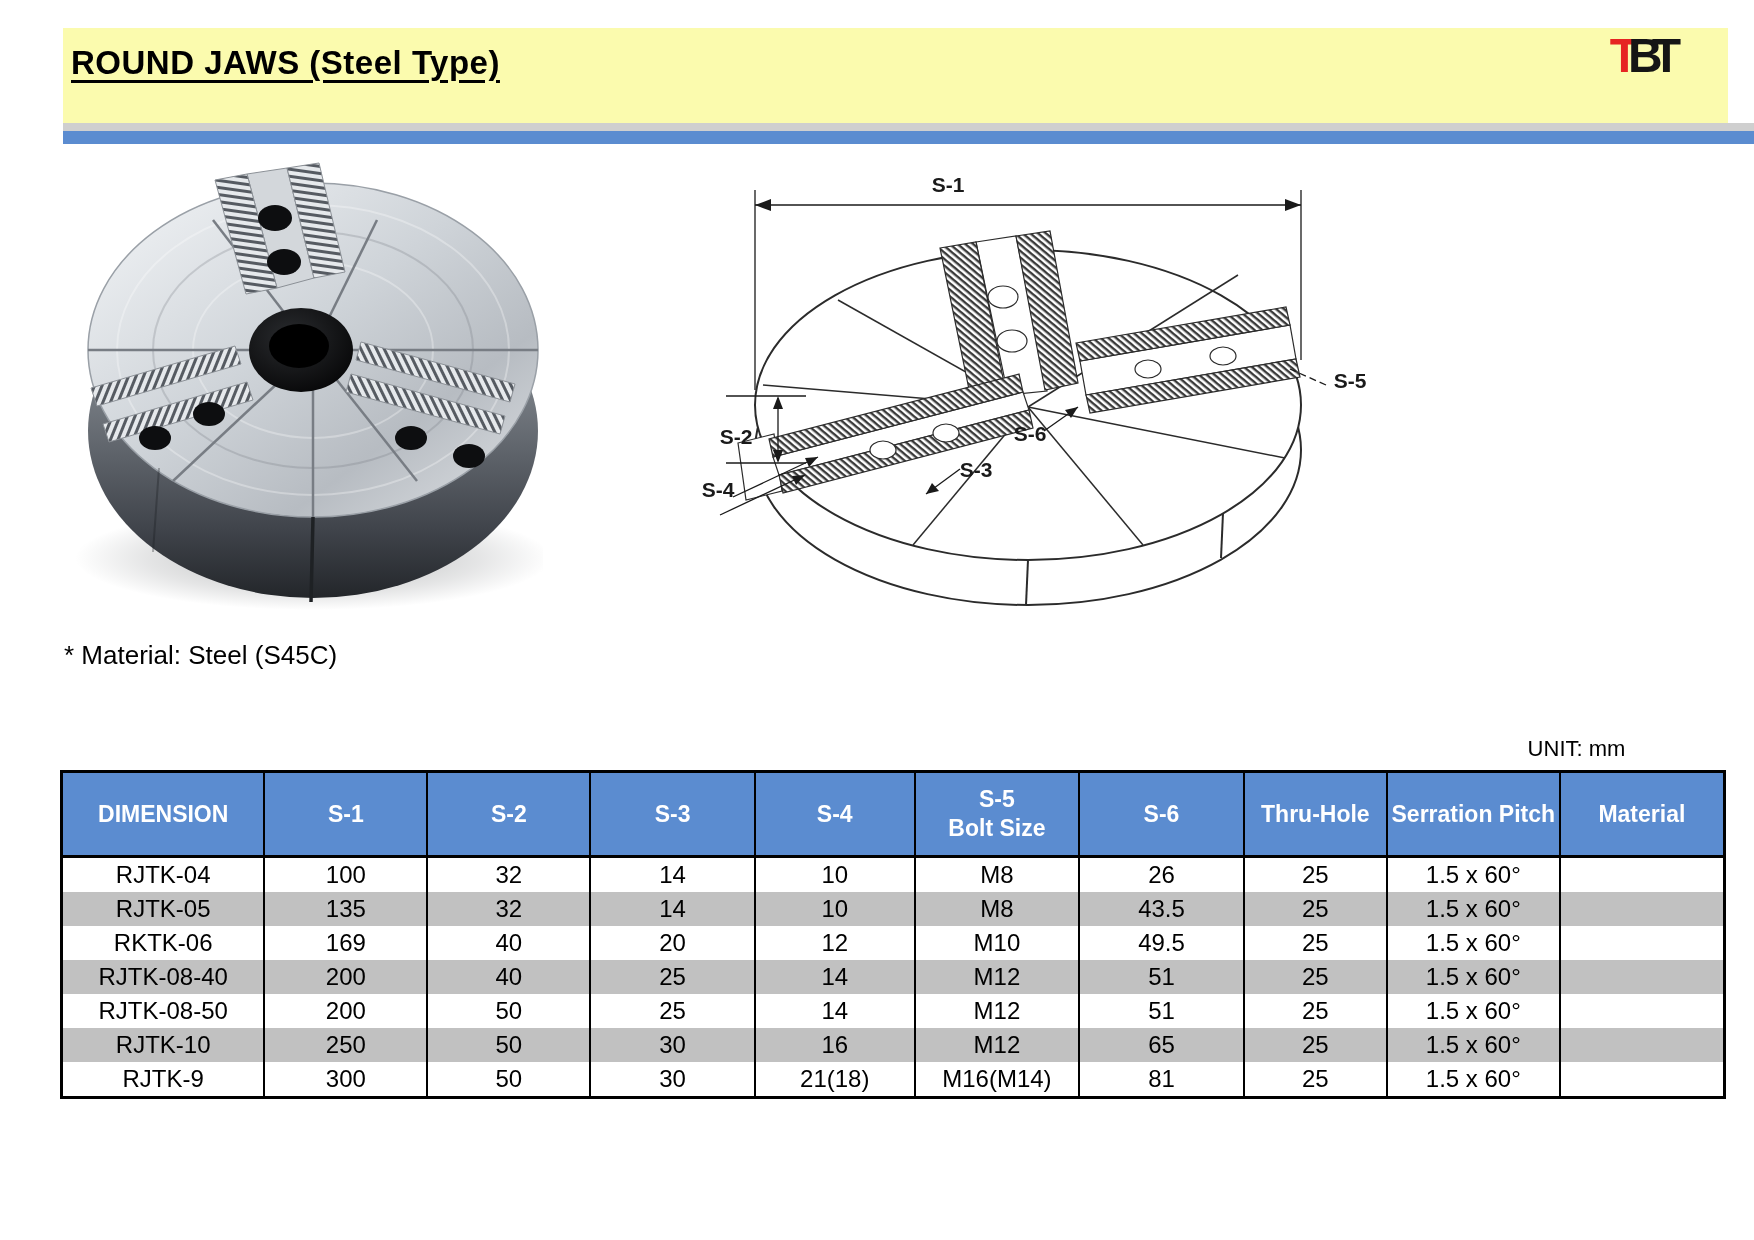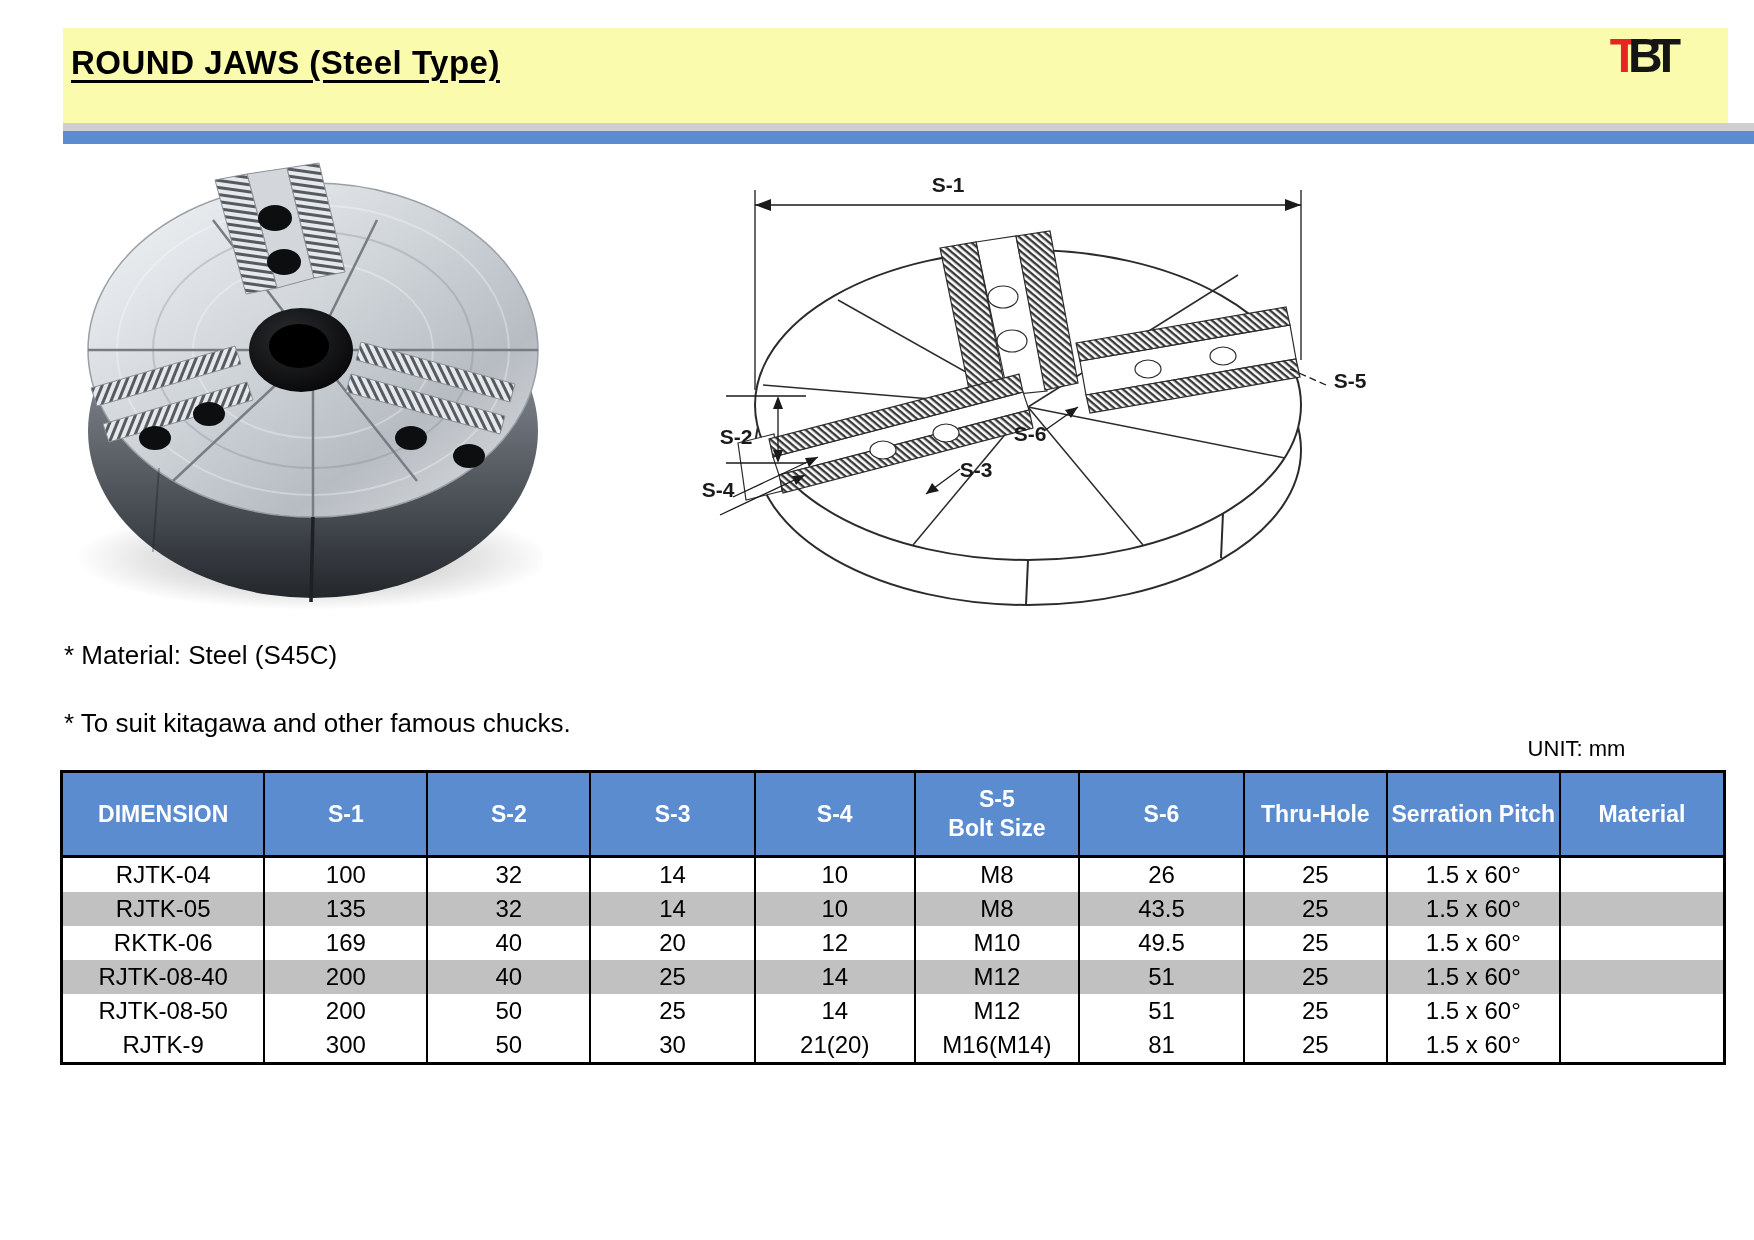--- a/index.html
+++ b/index.html
@@ -209,21 +209,20 @@
       <polygon points="140,312 131,322 127,313" fill="#1a1a1a"></polygon>
       <polygon points="127,330 118,340 114,331" fill="#1a1a1a"></polygon>
       <text x="40" y="352" text-anchor="middle">S-4</text>
 
       <line x1="648" y1="240" x2="612" y2="224" stroke="#1a1a1a" stroke-width="1.3" stroke-dasharray="7 4"></line>
       <text x="672" y="243" text-anchor="middle">S-5</text>
     </svg>
   </div>
 
   <p class="note n1">* Material: Steel (S45C)</p>
-  <p class="note n2">* To suit kitagawa and other famous chucks.</p>
 
   <div class="unit">UNIT: mm</div>
 
   <table class="spec">
     <colgroup>
       <col style="width:12.2%">
         <col style="width:9.8%">
         <col style="width:9.8%">
         <col style="width:9.9%">
       <col style="width:9.6%">
@@ -302,26 +301,38 @@
           <td>200</td>
           <td>50</td>
           <td>25</td>
           <td>14</td>
           <td>M12</td>
           <td>51</td>
           <td>25</td>
           <td>1.5 x 60°</td>
           <td></td>
         </tr>
+        <tr class="alt">
+          <td>RJTK-10</td>
+          <td>250</td>
+          <td>50</td>
+          <td>30</td>
+          <td>16</td>
+          <td>M12</td>
+          <td>65</td>
+          <td>25</td>
+          <td>1.5 x 60°</td>
+          <td></td>
+        </tr>
         <tr>
           <td>RJTK-9</td>
           <td>300</td>
           <td>50</td>
           <td>30</td>
-          <td>21(20)</td>
+          <td>21(18)</td>
           <td>M16(M14)</td>
           <td>81</td>
           <td>25</td>
           <td>1.5 x 60°</td>
           <td></td>
         </tr>
       </tbody>
   </table>
 
 </div>

